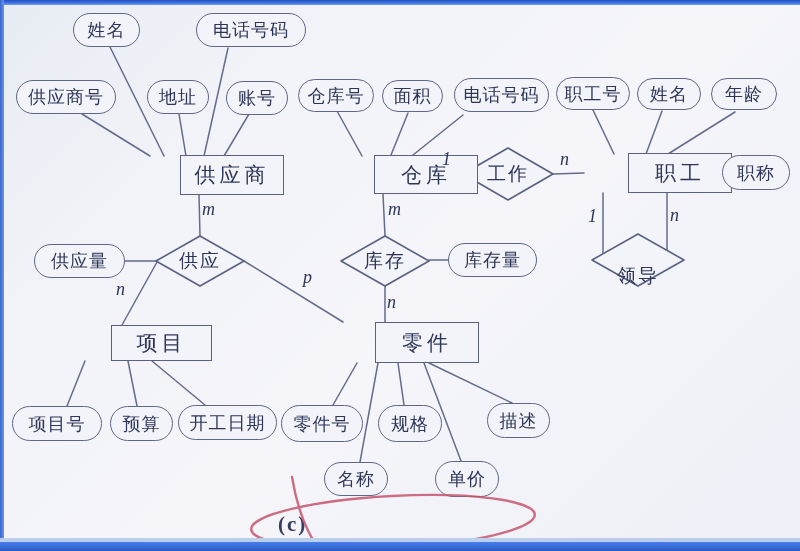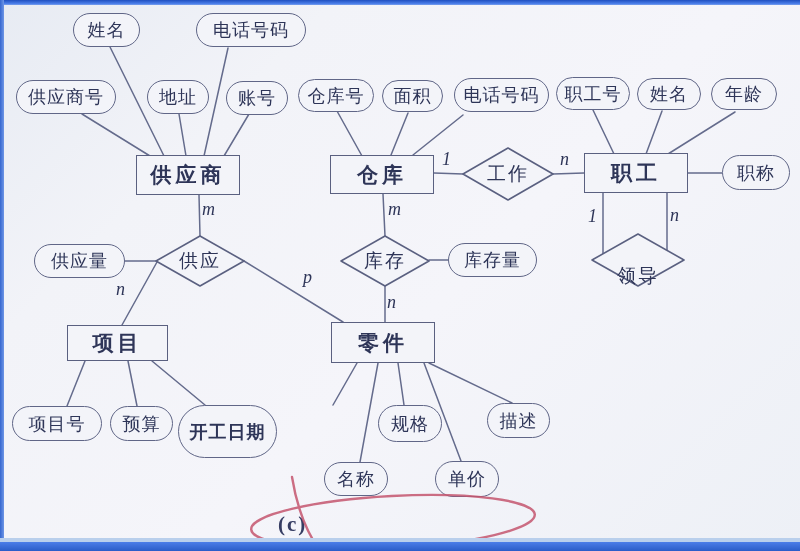--- a/index.html
+++ b/index.html
@@ -14,21 +14,21 @@
     background:linear-gradient(90deg,#3566cf 0%,#6e96e6 100%);}
   .edge-bottom-light{position:absolute;left:0;right:0;bottom:9px;height:4px;background:#b9cfec;}
   .edge-bottom{position:absolute;left:0;right:0;bottom:0;height:9px;
     background:linear-gradient(180deg,#4a7de8 0%,#2a5cc8 100%);}
   svg.layer{position:absolute;top:0;left:0;width:800px;height:551px;}
   .node{position:absolute;display:flex;align-items:center;justify-content:center;
     box-sizing:border-box;color:#2e3558;white-space:nowrap;}
   .oval{border:1.6px solid #606687;border-radius:40px;background:#f3f4f9;
     font-size:18px;letter-spacing:1px;font-weight:500;}
   .rect{border:1.7px solid #5a6080;background:#f3f4f9;
-    font-size:21px;letter-spacing:4px;font-weight:700;}
+    font-size:21px;letter-spacing:4px;font-weight:400;margin-left:44px;}
   .dlabel{background:transparent;font-size:19px;letter-spacing:2px;font-weight:400;}
   .card{position:absolute;font-style:italic;font-size:18px;color:#2e3558;line-height:1;}
   .caption{position:absolute;left:278px;top:511px;height:27px;display:flex;
     align-items:center;gap:14px;color:#363d63;font-size:21px;font-weight:bold;letter-spacing:2px;}
 </style>
 </head>
 <body>
 
 <div id="stage">
 
@@ -94,21 +94,22 @@
   <div class="node oval" style="left:382px;top:80px;width:61px;height:32px;">面积</div>
   <div class="node oval" style="left:454px;top:78px;width:95px;height:34px;">电话号码</div>
   <div class="node oval" style="left:556px;top:77px;width:74px;height:33px;">职工号</div>
   <div class="node oval" style="left:637px;top:78px;width:64px;height:32px;">姓名</div>
   <div class="node oval" style="left:711px;top:78px;width:66px;height:32px;">年龄</div>
   <div class="node oval" style="left:722px;top:155px;width:68px;height:35px;">职称</div>
   <div class="node oval" style="left:34px;top:244px;width:91px;height:34px;">供应量</div>
   <div class="node oval" style="left:448px;top:243px;width:89px;height:34px;">库存量</div>
   <div class="node oval" style="left:12px;top:406px;width:90px;height:35px;">项目号</div>
   <div class="node oval" style="left:110px;top:406px;width:63px;height:35px;">预算</div>
-  <div class="node oval" style="left:178px;top:405px;width:99px;height:53px;font-weight:bold;">开工日期</div>
+  <div class="node oval" style="left:178px;top:405px;width:99px;height:35px;">开工日期</div>
+  <div class="node oval" style="left:281px;top:405px;width:82px;height:37px;">零件号</div>
   <div class="node oval" style="left:378px;top:405px;width:64px;height:37px;">规格</div>
   <div class="node oval" style="left:487px;top:403px;width:63px;height:35px;">描述</div>
   <div class="node oval" style="left:324px;top:462px;width:64px;height:34px;">名称</div>
   <div class="node oval" style="left:435px;top:461px;width:64px;height:36px;">单价</div>
 
   <span class="card" style="left:202px;top:200px;">m</span>
   <span class="card" style="left:116px;top:280px;">n</span>
   <span class="card" style="left:303px;top:268px;">p</span>
   <span class="card" style="left:388px;top:200px;">m</span>
   <span class="card" style="left:387px;top:293px;">n</span>

